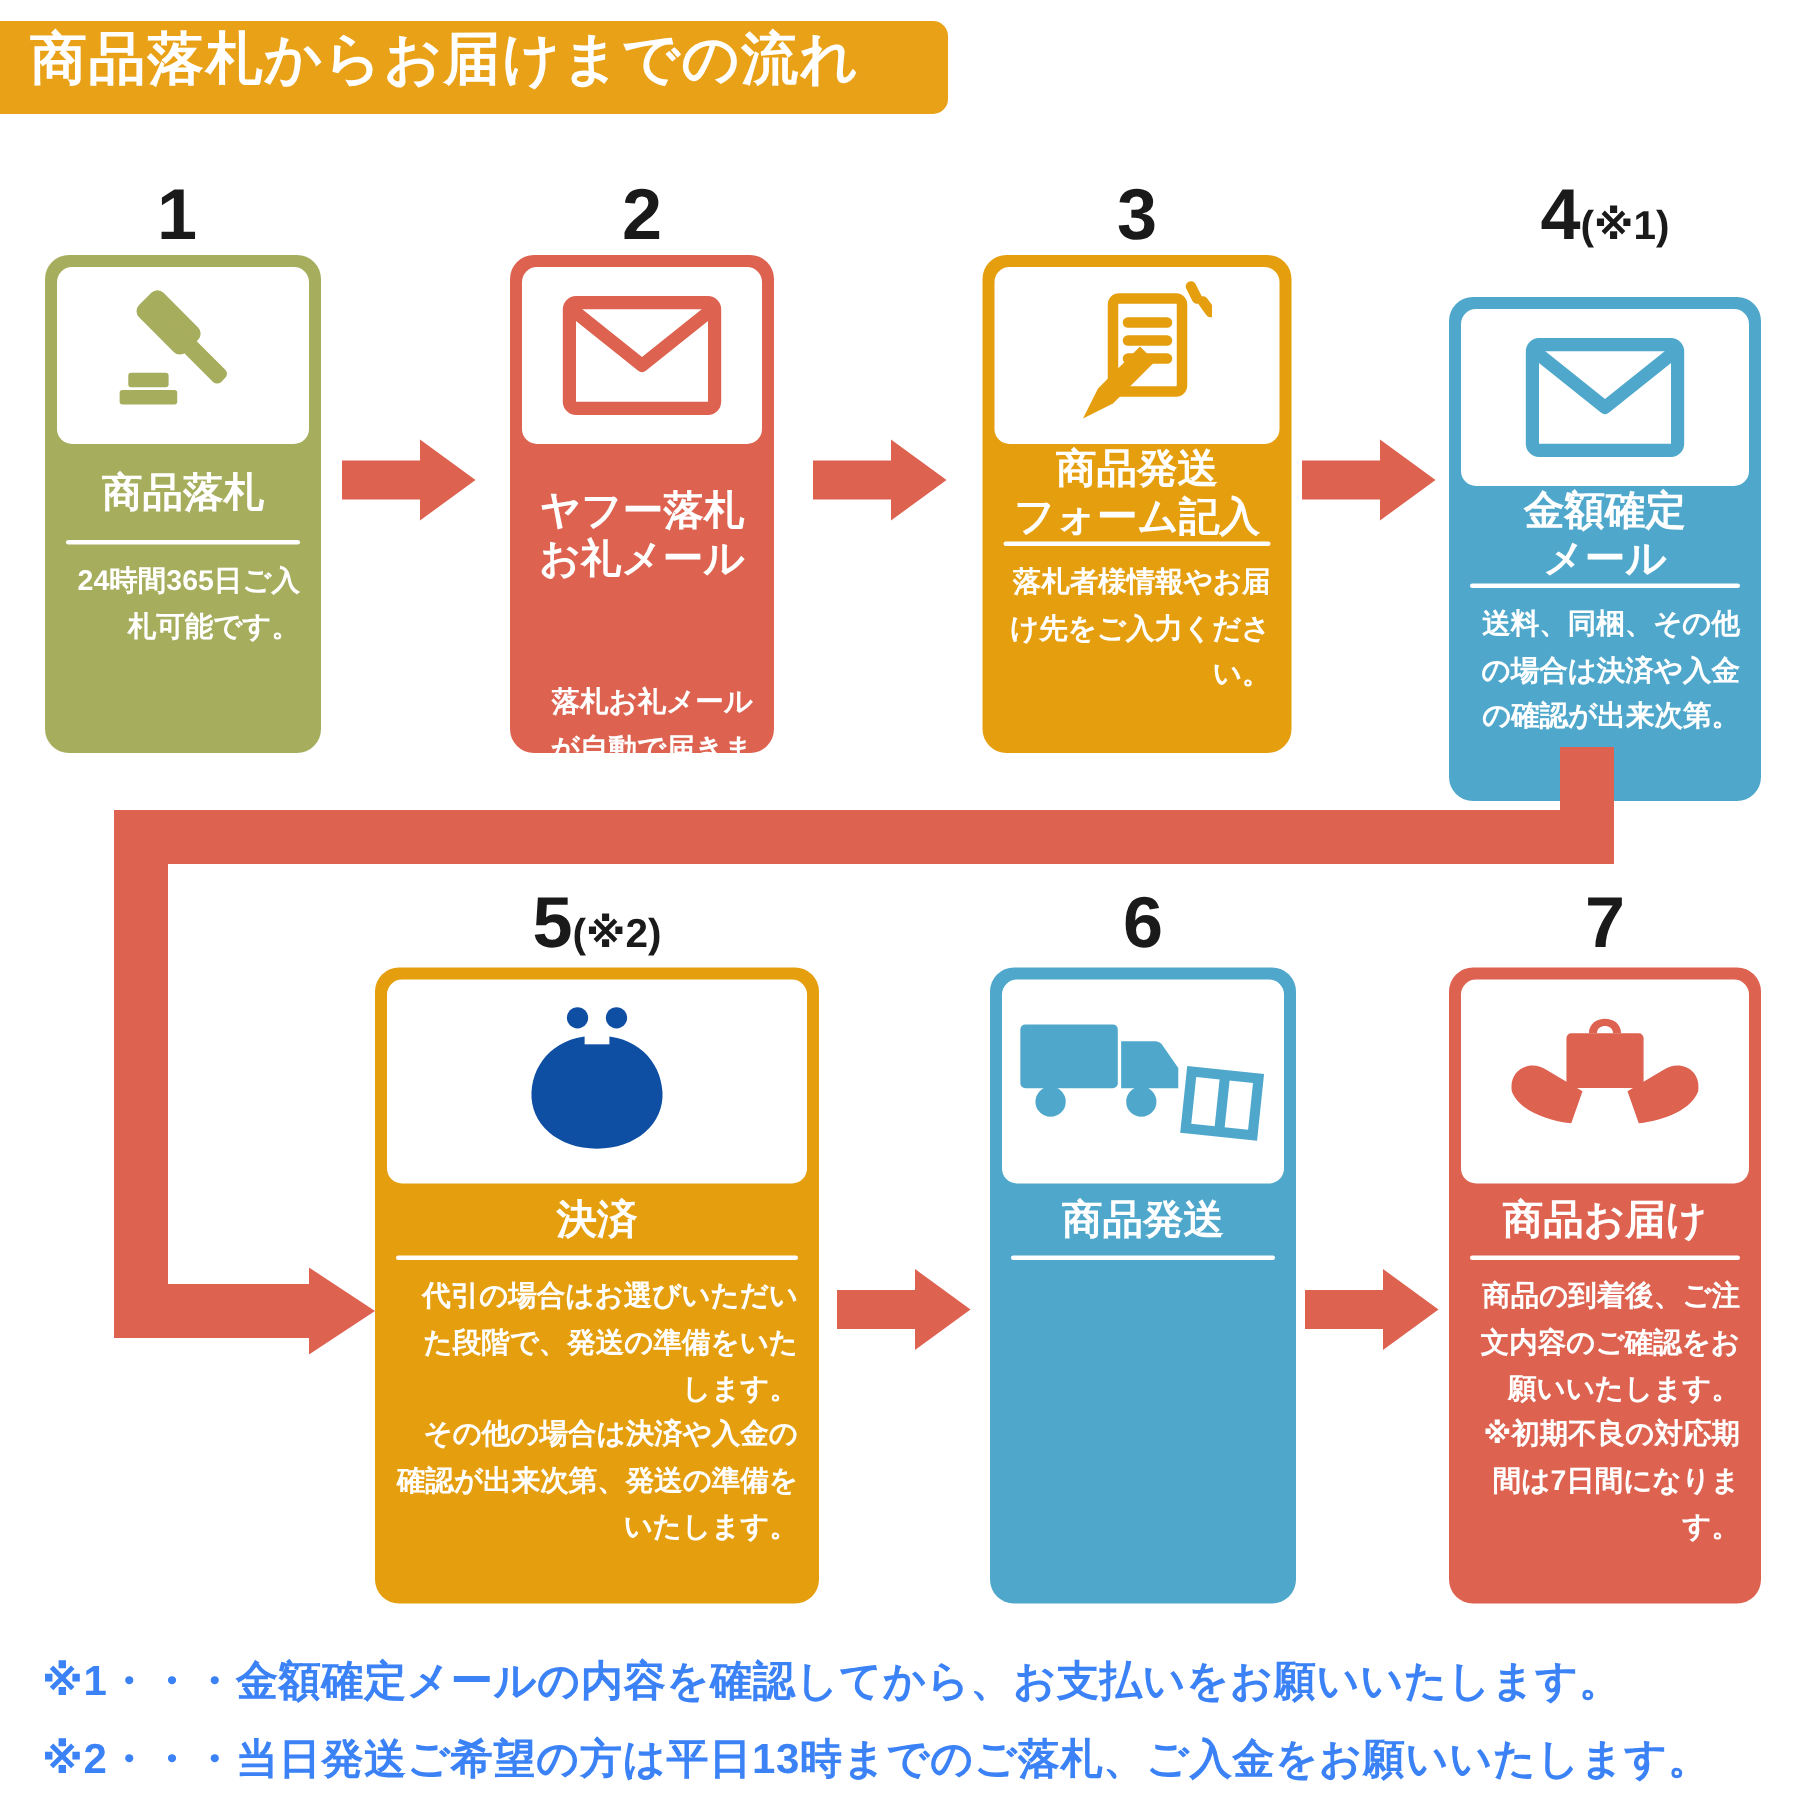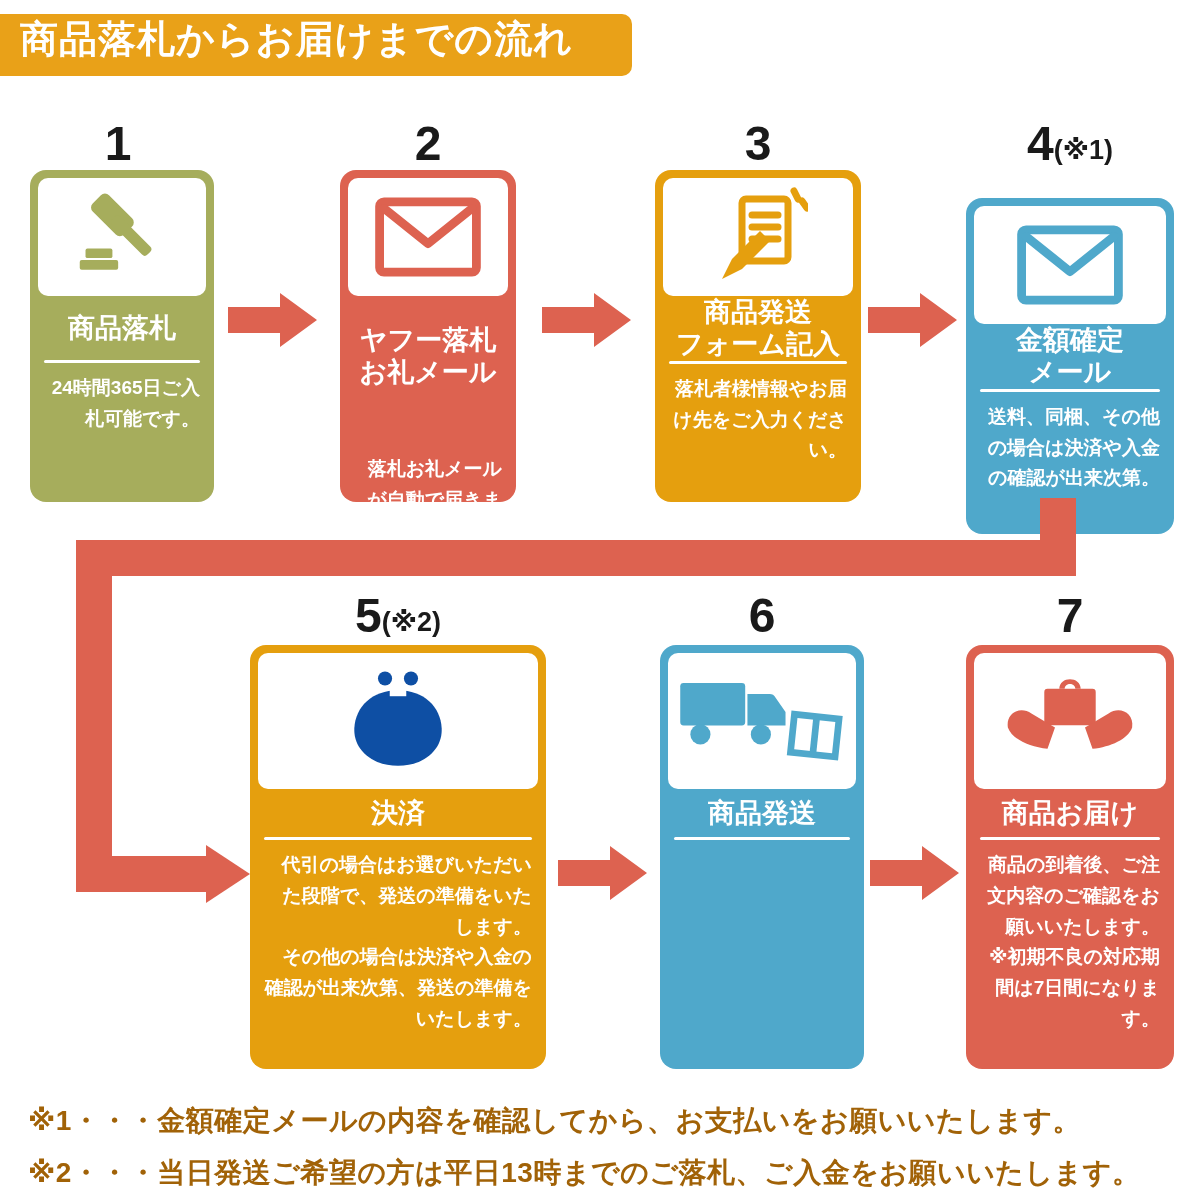--- a/index.html
+++ b/index.html
@@ -27,21 +27,21 @@
   .card-r2 .card-title { min-height:48px; }
   .divider { height:3px; background:#fff; margin:0 6px; border-radius:2px; }
   .card-body { color:#fff; font-weight:bold; font-size:19px; line-height:1.62;
                padding:10px 6px; white-space:pre-line; text-align:right; }
 
   .arrow { position:absolute; }
   .seg { position:absolute; }
   .seg-arrowhead { position:absolute; }
 
   .footnote { position:absolute; left:28px; font-size:28px; font-weight:bold;
-              color:#a16207; letter-spacing:0.5px; }
+              color:#3b82f6; letter-spacing:0.5px; }
 </style>
 </head>
 <body>
 
 <div class="page">
 
   <div class="banner" style="background-color: rgb(233, 161, 24);">
     <span>商品落札からお届けまでの流れ</span>
   </div>
 

